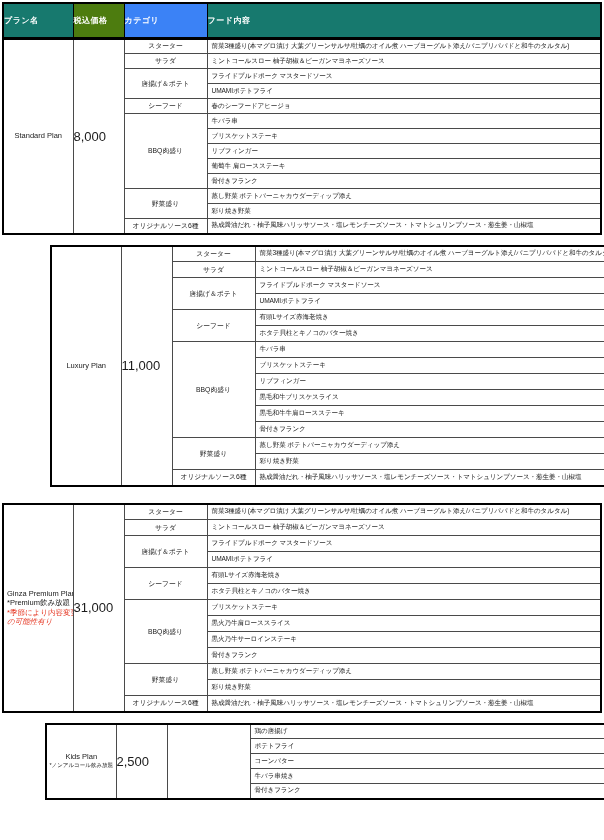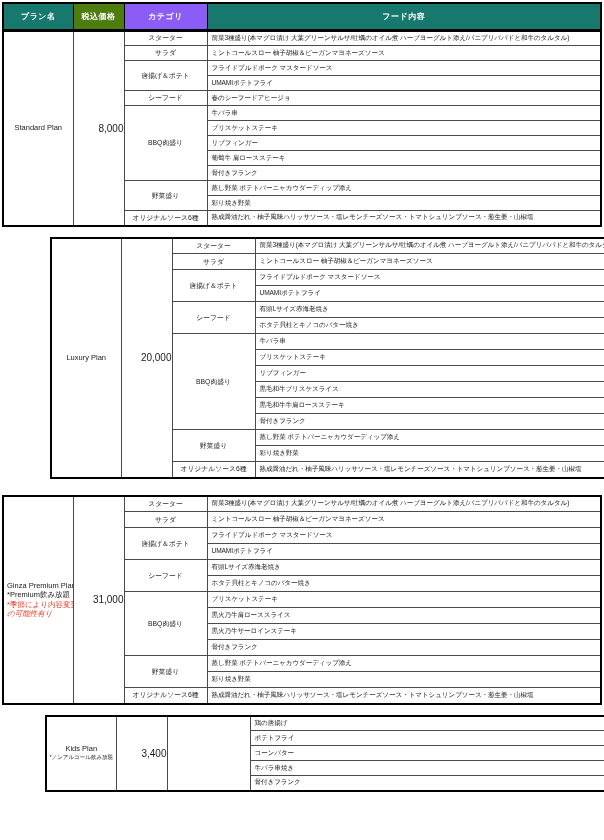--- a/index.html
+++ b/index.html
@@ -17,44 +17,44 @@
     table-layout: fixed;
     border: 2px solid #000;
     background: #fff;
   }
   .c-plan  { width: 70px; }
   .c-price { width: 51px; }
   .c-cat   { width: 83px; }
   .c-food  { width: auto; }
   table.header-table { border-bottom: none; }
   th {
-    height: 26px;
+    height: 34px;
     border: 1px solid #000;
     color: #fff;
     font-size: 8px;
     font-weight: bold;
-    text-align: center;
+    text-align: left;
     vertical-align: middle;
     letter-spacing: 0.5px;
   }
   td {
     border: 1px solid #4a4a4a;
     vertical-align: middle;
     overflow: hidden;
     white-space: nowrap;
   }
   td.plan {
     text-align: center;
     font-size: 7.5px;
     line-height: 9.5px;
     border-left: 2px solid #000;
   }
   td.plan.left { text-align: left; padding-left: 3px; }
   td.plan .small { font-size: 5.5px; }
-  td.price { text-align: right; font-size: 10px; }
+  td.price { text-align: left; font-size: 13px; }
   td.cat   { text-align: center; font-size: 6.8px; }
   td.food  {
     text-align: left;
     padding-left: 4px;
     font-size: 6.6px;
     letter-spacing: -0.1px;
     border-right: 2px solid #000;
   }
   
   .sec0 td { height: 15px; }
@@ -73,21 +73,21 @@
     <colgroup>
       <col class="c-plan">
         <col class="c-price">
         <col class="c-cat">
         <col class="c-food">
     </colgroup>
     <thead>
       <tr>
         <th style="background: rgb(23, 121, 110); color: rgb(255, 255, 255);">プラン名</th>
         <th style="background: #4d7c0f; color: rgb(255, 255, 255);">税込価格</th>
-        <th style="background: #8b5cf6; color: rgb(255, 255, 255);">カテゴリ</th>
+        <th style="background: #3b82f6; color: rgb(255, 255, 255);">カテゴリ</th>
         <th style="background: rgb(23, 121, 110); color: rgb(255, 255, 255);">フード内容</th>
       </tr>
     </thead>
   </table>
   <div>
       <table class="grid sec0">
         <colgroup>
           <col class="c-plan">
           <col class="c-price">
           <col class="c-cat">
@@ -151,21 +151,21 @@
           <col class="c-plan">
           <col class="c-price">
           <col class="c-cat">
           <col class="c-food">
         </colgroup>
         <tbody>
           <tr>
             <td class="plan" rowspan="15">
               <div>Luxury Plan</div>
             </td>
-            <td class="price" rowspan="15">20,000</td>
+            <td class="price" rowspan="15">11,000</td>
             <td class="cat" rowspan="1">スターター</td>
             <td class="food">前菜3種盛り(本マグロ漬け 大葉グリーンサルサ/牡蠣のオイル煮 ハーブヨーグルト添え/パニプリパパドと和牛のタルタル)</td>
           </tr>
           <tr>
             <td class="cat" rowspan="1">サラダ</td>
             <td class="food">ミントコールスロー 柚子胡椒＆ビーガンマヨネーズソース</td>
           </tr>
           <tr>
             <td class="cat" rowspan="2">唐揚げ＆ポテト</td>
             <td class="food">フライドプルドポーク マスタードソース</td>
@@ -281,21 +281,21 @@
           <col class="c-price">
           <col class="c-cat">
           <col class="c-food">
         </colgroup>
         <tbody>
           <tr>
             <td class="plan" rowspan="5">
               <div>Kids Plan</div>
               <div class="small">*ノンアルコール飲み放題</div>
             </td>
-            <td class="price" rowspan="5">3,400</td>
+            <td class="price" rowspan="5">2,500</td>
             <td class="cat" rowspan="5"></td>
             <td class="food">鶏の唐揚げ</td>
           </tr>
           <tr>
             <td class="food">ポテトフライ</td>
           </tr>
           <tr>
             <td class="food">コーンバター</td>
           </tr>
           <tr>

